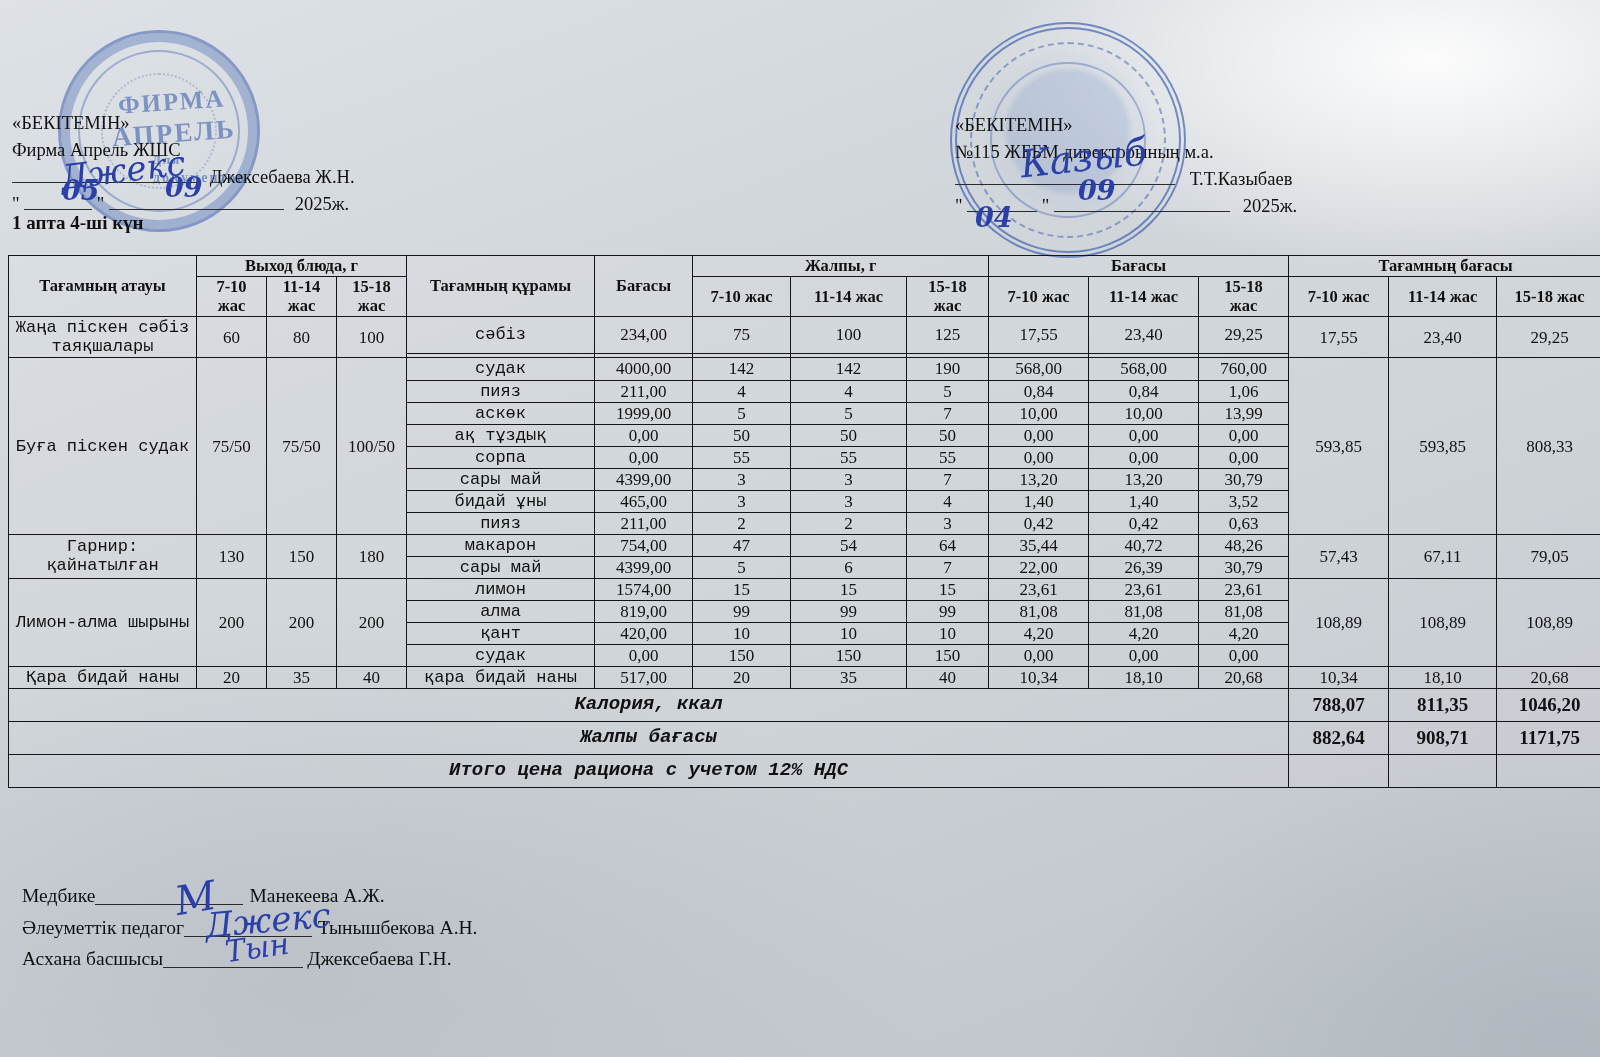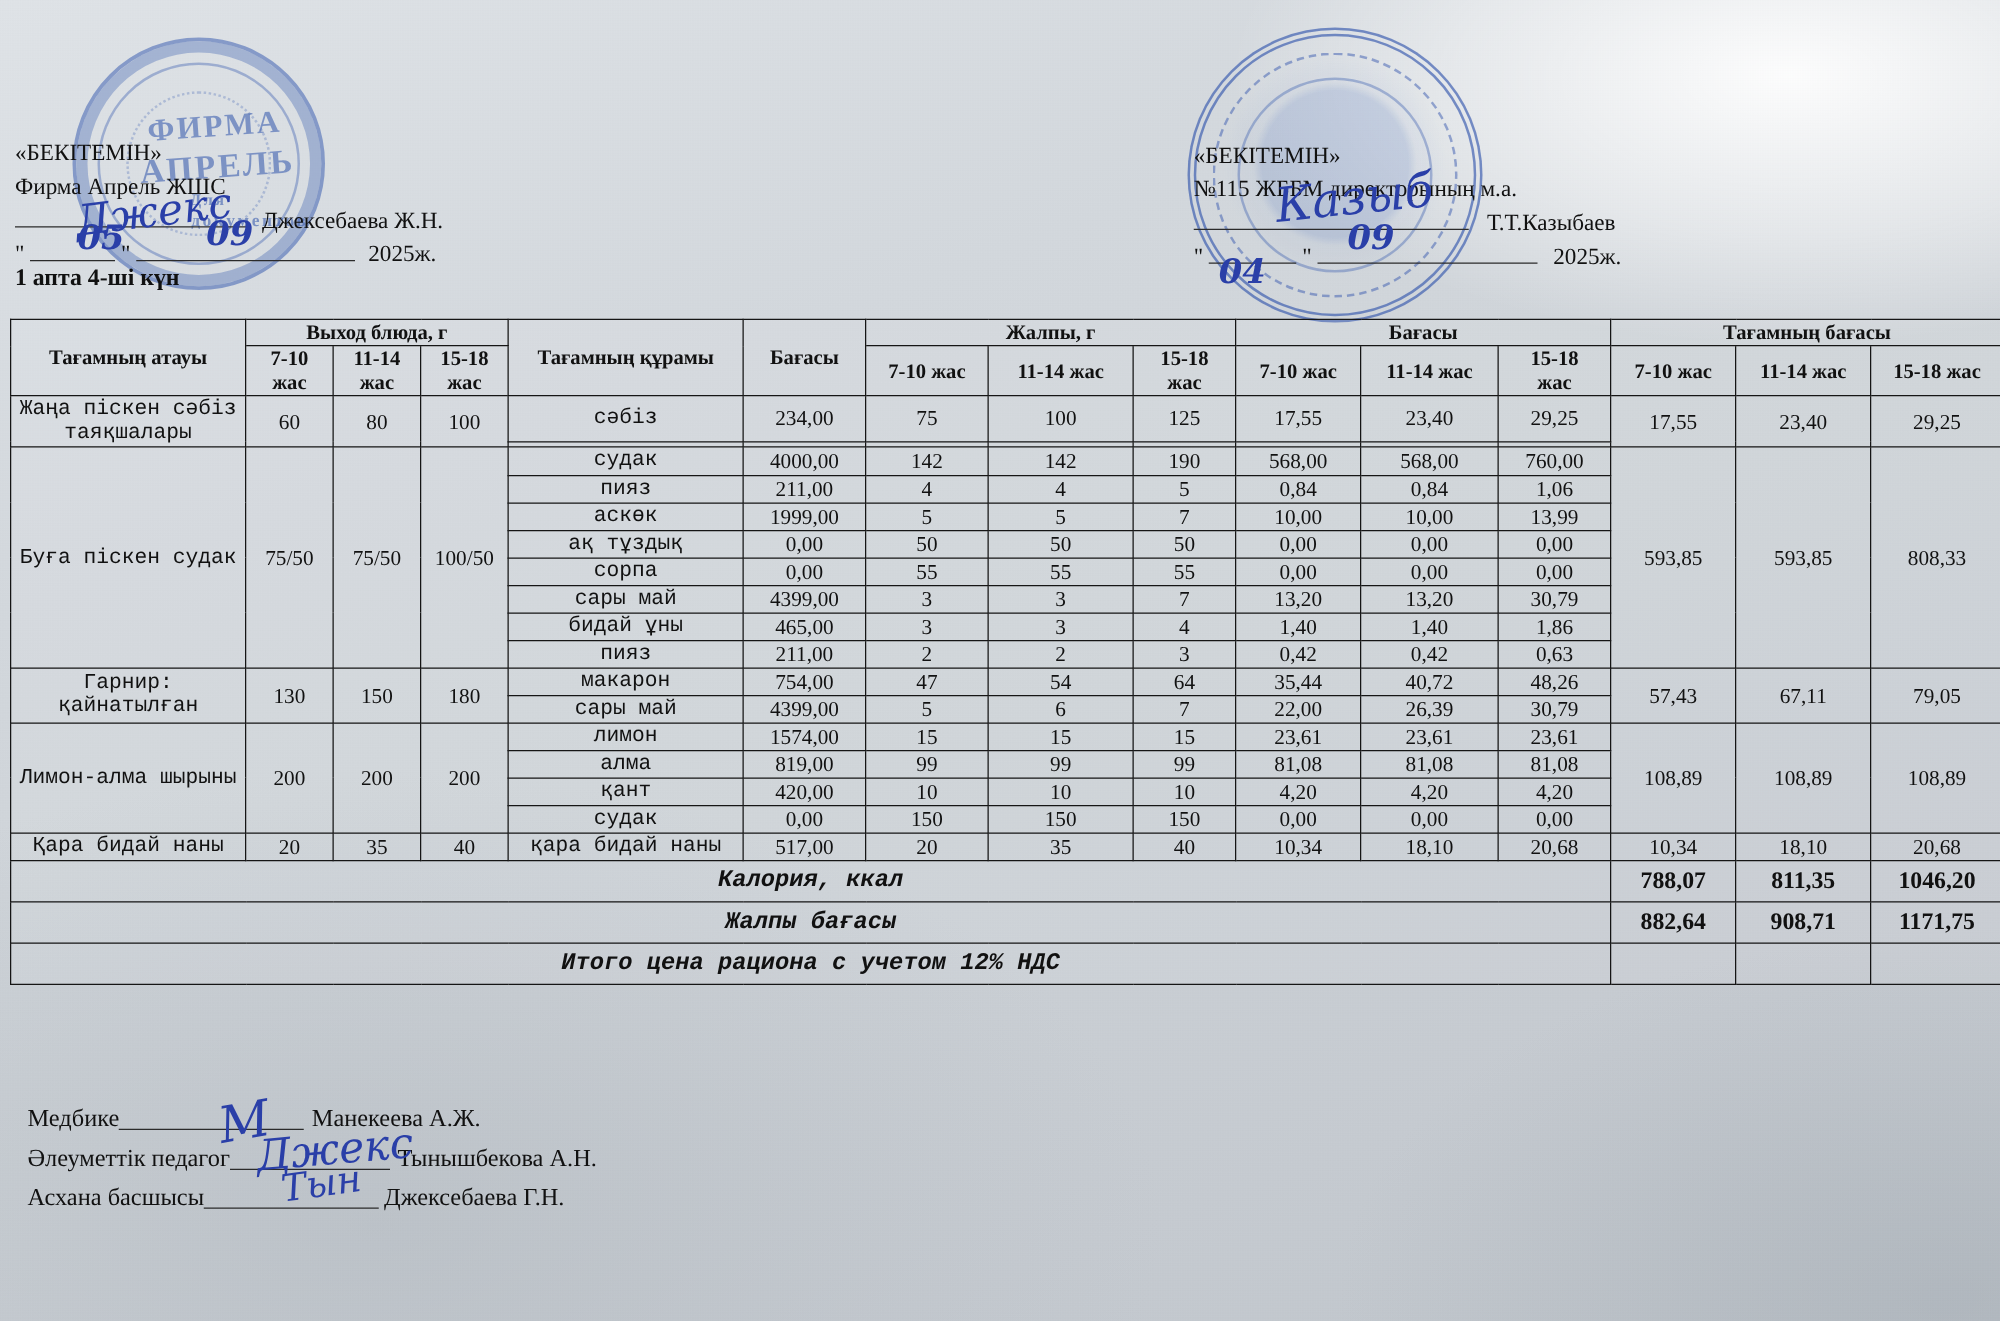--- a/index.html
+++ b/index.html
@@ -289,21 +289,21 @@
         <td>30,79</td>
       </tr>
       <tr>
         <td class="lft">бидай ұны</td>
         <td>465,00</td>
         <td>3</td>
         <td>3</td>
         <td>4</td>
         <td>1,40</td>
         <td>1,40</td>
-        <td>1,86</td>
+        <td>3,52</td>
       </tr>
       <tr>
         <td class="lft">пияз</td>
         <td>211,00</td>
         <td>2</td>
         <td>2</td>
         <td>3</td>
         <td>0,42</td>
         <td>0,42</td>
         <td>0,63</td>

